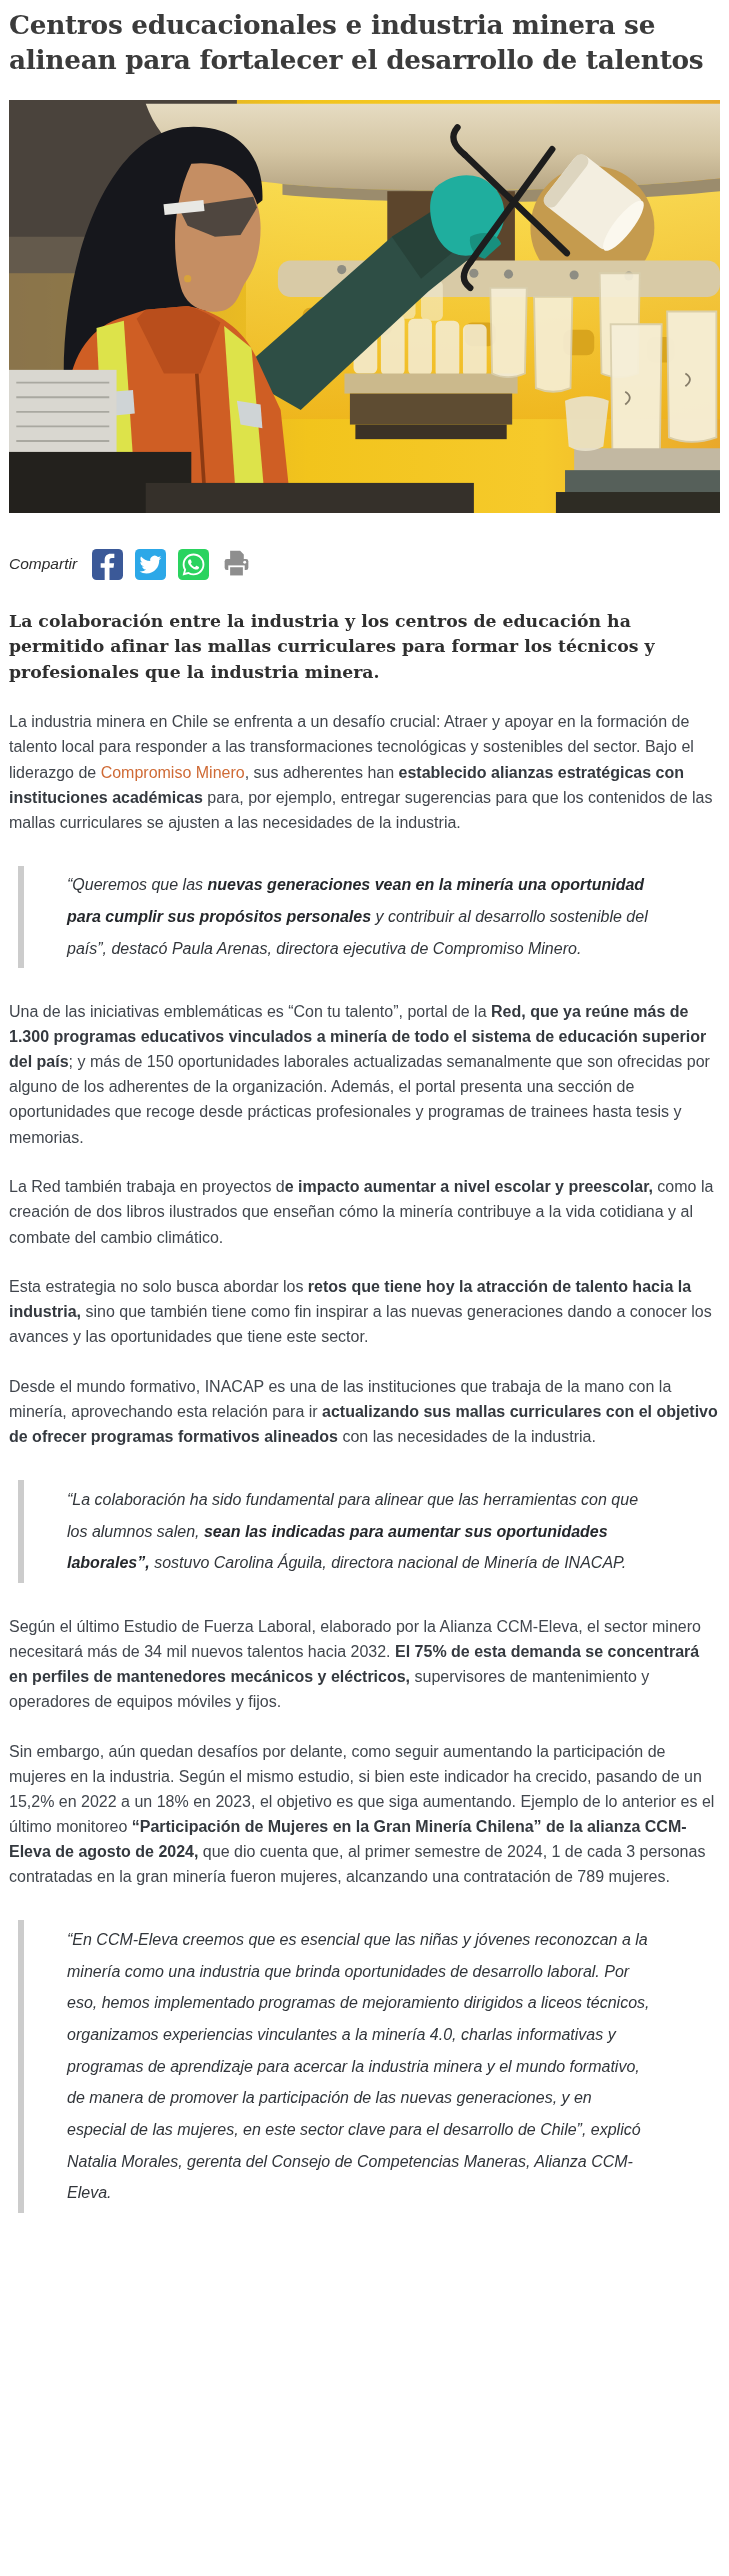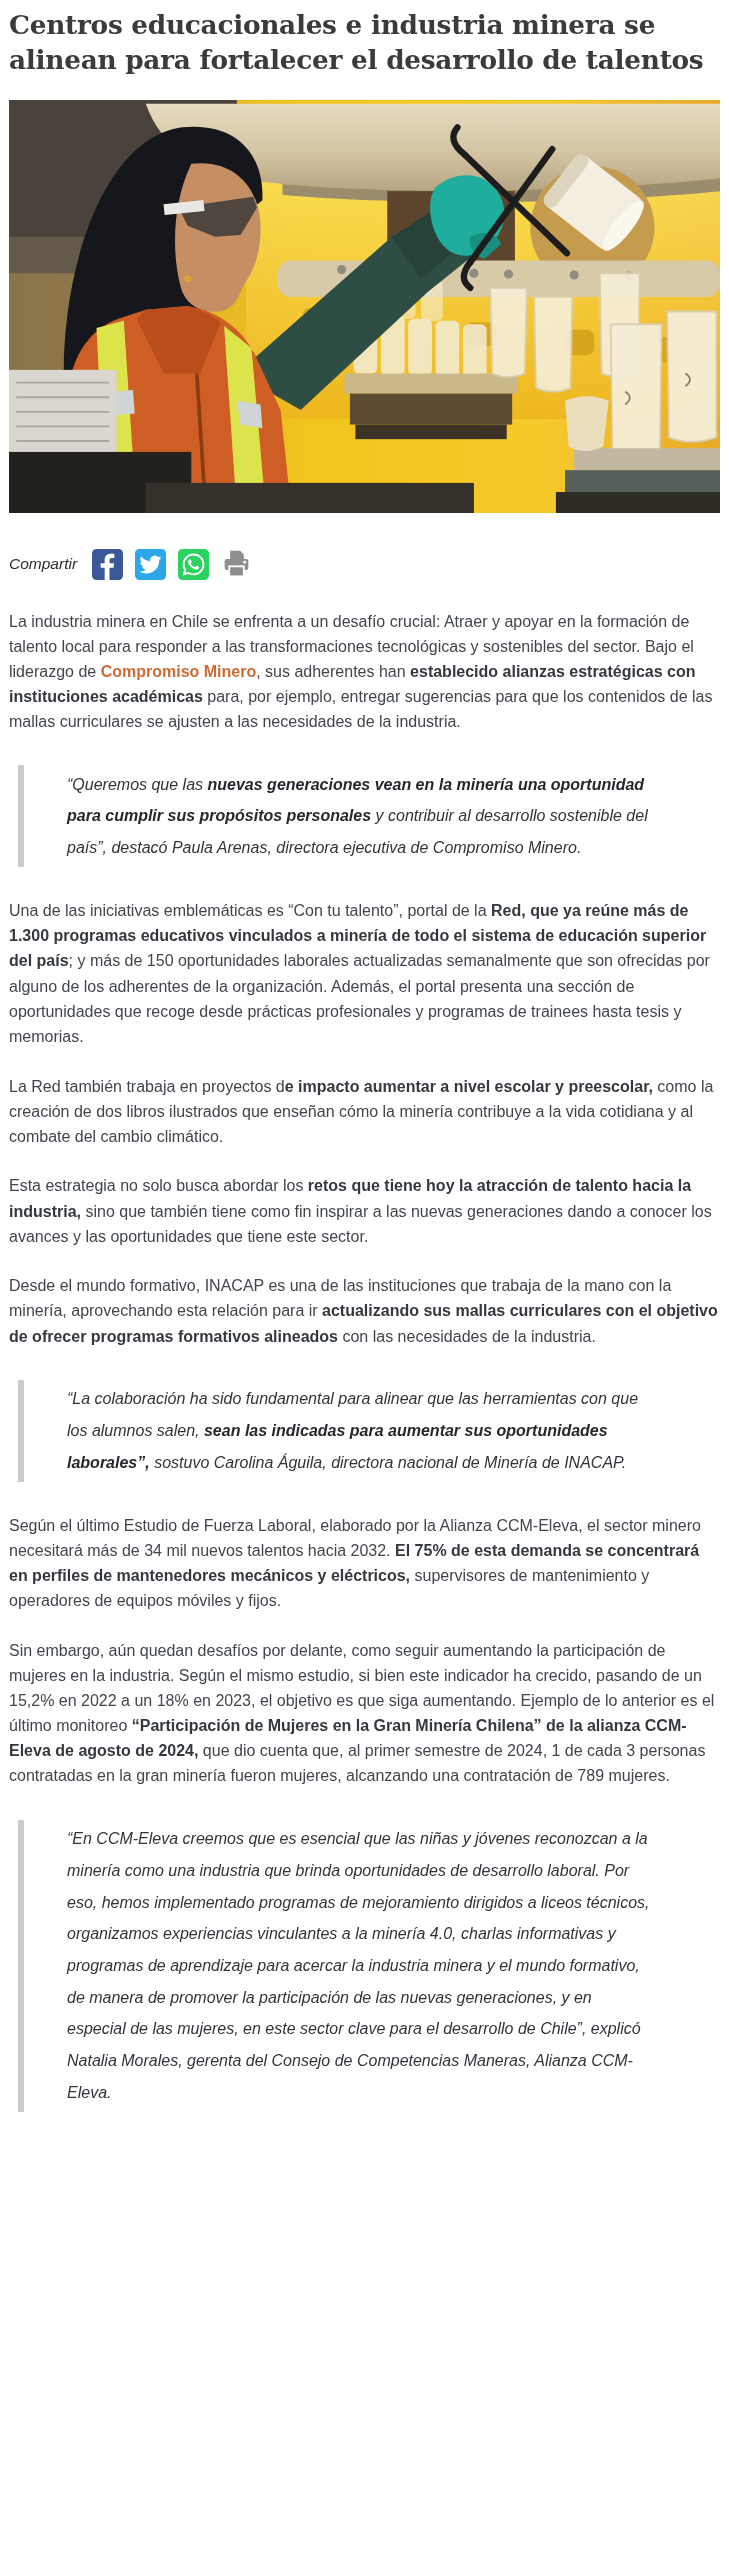--- a/index.html
+++ b/index.html
@@ -57,21 +57,21 @@
     color: #2f2f2f;
     margin: 0 0 24px 0;
   }
   p.body {
     font-size: 16px;
     line-height: 1.57;
     margin: 0 0 24.6px 0;
     color: #41464d;
   }
   .seg-bold { font-weight: 700; color: #34393f; }
-  a.seg-link { color: #cf6a35; text-decoration: none; font-weight: bold; }
+  a.seg-link { color: #cf6a35; text-decoration: none; }
   blockquote.pull-quote {
     margin: 31px 0 31px 9px;
     border-left: 6.4px solid #cccccc;
     padding: 3.6px 66px 3.6px 43px;
     font-style: italic;
     font-size: 16px;
     line-height: 1.98;
     color: #31353a;
   }
   blockquote.pull-quote .seg-bold { color: #25282c; }
@@ -259,20 +259,21 @@
     <a class="share-btn" href="#" title="Imprimir">
       <svg viewBox="0 0 34 34">
         <path fill="#8e8e8e" d="M10 2 h11 l4 4 v6 h-15 Z"></path>
         <rect x="4" y="11" width="26" height="12" rx="2.5" fill="#8e8e8e"></rect>
         <circle cx="26" cy="14.5" r="1.6" fill="#ffffff"></circle>
         <rect x="9" y="19" width="16" height="11" fill="#8e8e8e" stroke="#ffffff" stroke-width="2"></rect>
       </svg>
     </a>
   </div>
 
+  <p class="lead">La colaboración entre la industria y los centros de educación ha permitido afinar las mallas curriculares para formar los técnicos y profesionales que la industria minera.</p>
 
   <p class="body"><span>La industria minera en Chile se enfrenta a un desafío crucial: Atraer y apoyar en la formación de talento local para responder a las transformaciones tecnológicas y sostenibles del sector. Bajo el liderazgo de </span><a class="seg-link" href="#">Compromiso Minero</a><span>, sus adherentes han </span><span class="seg-bold">establecido alianzas estratégicas con instituciones académicas</span><span> para, por ejemplo, entregar sugerencias para que los contenidos de las mallas curriculares se ajusten a las necesidades de la industria.</span></p>
 
   <blockquote class="pull-quote"><span>“Queremos que las </span><span class="seg-bold">nuevas generaciones vean en la minería una oportunidad para cumplir sus propósitos personales</span><span> y contribuir al desarrollo sostenible del país”, destacó Paula Arenas, directora ejecutiva de Compromiso Minero.</span></blockquote>
 
   <p class="body"><span>Una de las iniciativas emblemáticas es “Con tu talento”, portal de la </span><span class="seg-bold">Red, que ya reúne más de 1.300 programas educativos vinculados a minería de todo el sistema de educación superior del país</span><span>; y más de 150 oportunidades laborales actualizadas semanalmente que son ofrecidas por alguno de los adherentes de la organización. Además, el portal presenta una sección de oportunidades que recoge desde prácticas profesionales y programas de trainees hasta tesis y memorias.</span></p>
 
 
   <p class="body"><span>La Red también trabaja en proyectos d</span><span class="seg-bold">e impacto aumentar a nivel escolar y preescolar,</span><span> como la creación de dos libros ilustrados que enseñan cómo la minería contribuye a la vida cotidiana y al combate del cambio climático.</span></p>
 

